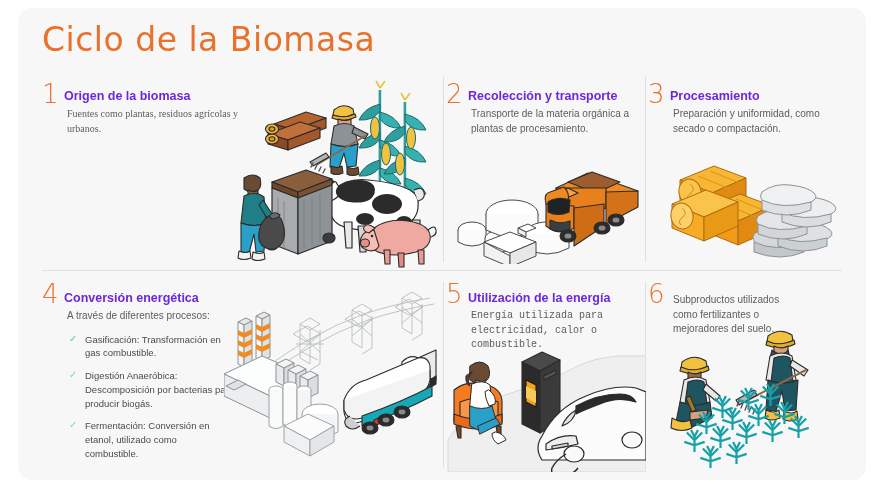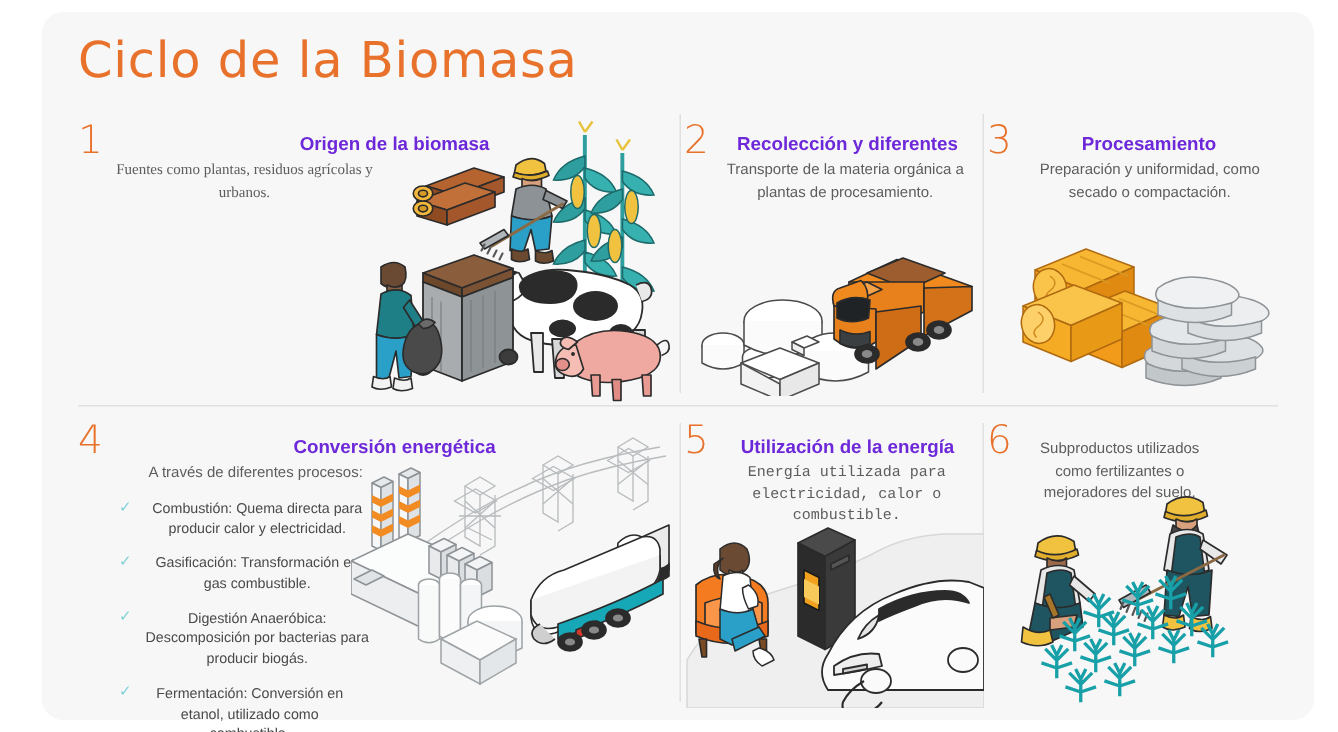--- a/index.html
+++ b/index.html
@@ -4,25 +4,24 @@
 <style>
   * { box-sizing: border-box; margin: 0; padding: 0; }
   html, body {
     width: 892px; height: 488px;
     background: #ffffff;
     font-family: "Liberation Sans", sans-serif;
     overflow: hidden;
   }
   .card {
     position: absolute;
-    left: 28px; top: 8px;
+    left: 18px; top: 8px;
     width: 848px; height: 472px;
     background: #f7f7f7;
     border-radius: 14px;
-    text-align: center;
   }
   .title {
     position: absolute;
     left: 24px; top: 12px;
     font-size: 33px;
     font-weight: 400;
     letter-spacing: 0.5px;
     color: #e8722c;
     font-family: "DejaVu Sans", sans-serif;
   }
@@ -225,21 +224,21 @@
             <path d="M31 174 q7 3 11 0 l1 7 q-8 3 -13 0 Z" fill="#f2f2f2"></path>
             <path d="M47 138 q10 -3 13 5 q5 14 0 22 q-6 9 -16 5 q-9 -4 -7 -16 q2 -12 10 -16 Z" fill="#4a4a4a"></path>
             <path d="M47 138 q5 -6 11 -1 q-3 4 -8 4 Z" fill="#6a6a6a"></path>
           </g>
         </svg>
       </div>
 
       <div class="cell c2">
         <div class="head" style="padding-top:16px; padding-left:22px;">
           <span class="num" style="top:9px;">2</span>
-          <div class="hd-title">Recolección y diferentes</div>
+          <div class="hd-title">Recolección y transporte</div>
           <div class="hd-desc" style="max-width:168px;">Transporte de la materia orgánica a plantas de procesamiento.</div>
         </div>
         <svg class="art" style="left:4px; top:74px;" width="192" height="118" viewBox="0 0 192 118">
           <g stroke="#4a4a4a" stroke-width="1" stroke-linejoin="round" fill="#ffffff">
             <ellipse cx="22" cy="84" rx="14" ry="8"></ellipse>
             <path d="M8 84 l0 12 q14 8 28 0 l0 -12" fill="#fbfbfb"></path>
             <ellipse cx="48" cy="92" rx="13" ry="7"></ellipse>
             <path d="M35 92 l0 11 q13 7 26 0 l0 -11" fill="#fbfbfb"></path>
             <ellipse cx="62" cy="68" rx="26" ry="14"></ellipse>
             <path d="M36 68 l0 16 q26 14 52 0 l0 -16" fill="#fbfbfb"></path>
@@ -320,21 +319,20 @@
     <div class="row row-bot">
 
       <div class="cell b1">
         <div class="head" style="padding-top:16px;">
           <span class="num" style="top:7px;">4</span>
           <div class="hd-title">Conversión energética</div>
           <div class="hd-desc" style="max-width:190px;">A través de diferentes procesos:</div>
           <div class="bullets">
             <div class="bullet" style="max-width:170px;">
               <span class="chk">✓</span>
-              <span>Combustión:  Quema directa para producir calor y electricidad.</span>
             </div>
             <div class="bullet" style="max-width:170px;">
               <span class="chk">✓</span>
               <span>Gasificación:  Transformación en gas combustible.</span>
             </div>
             <div class="bullet" style="max-width:170px;">
               <span class="chk">✓</span>
               <span>Digestión Anaeróbica: Descomposición por bacterias para producir biogás.</span>
             </div>
             <div class="bullet" style="max-width:160px;">

